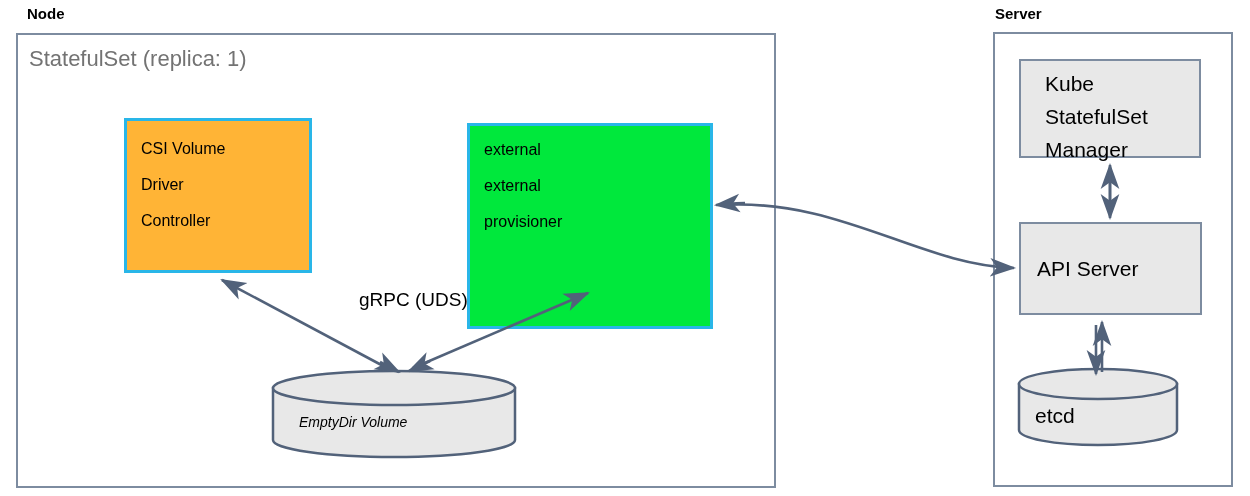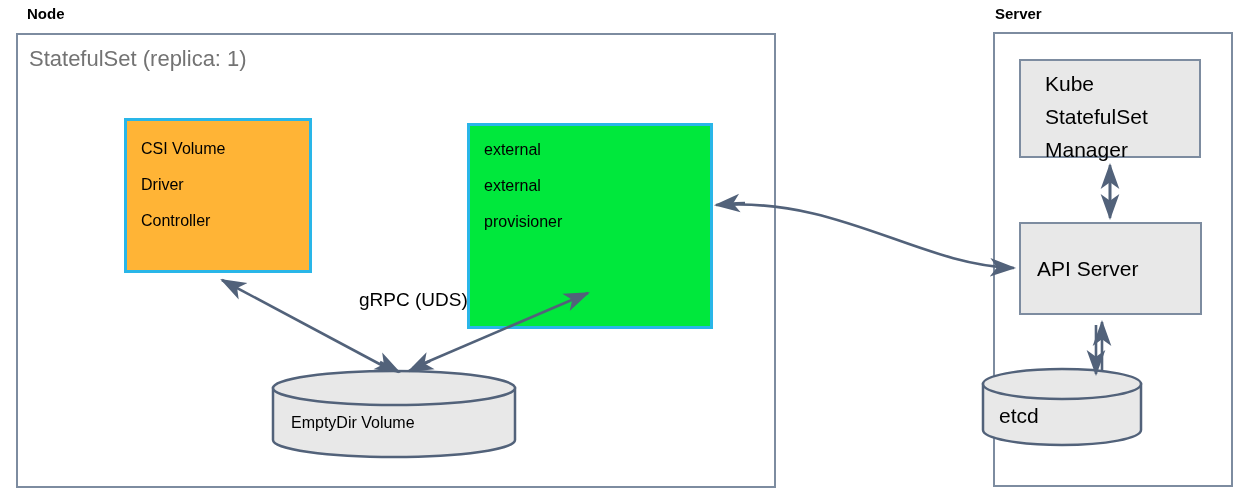--- a/index.html
+++ b/index.html
@@ -128,38 +128,38 @@
     <div class="line">external</div>
     <div class="line">external</div>
     <div class="line">provisioner</div>
   </div>
 
   <div class="cyl" style="left:271px; top:370px;">
     <svg width="246" height="88" viewBox="0 0 246 88">
       <path d="M2,18 L2,70 A121,17 0 0 0 244,70 L244,18 Z" fill="#E8E8E8" stroke="#52627A" stroke-width="2.5"></path>
       <ellipse cx="123" cy="18" rx="121" ry="17" fill="#E8E8E8" stroke="#52627A" stroke-width="2.5"></ellipse>
     </svg>
-    <div class="cyl-label" style="left:20px; top:44px; font-size:16px;">EmptyDir Volume</div>
+    <div class="cyl-label" style="left:28px; top:44px; font-size:14px;font-style:italic;">EmptyDir Volume</div>
   </div>
 
   <div class="abs edge-label" style="left:331px; top:290px;margin-left:28px;">gRPC (UDS)</div>
 
   <div class="abs container-box" style="left:993px; top:32px; width:240px; height:455px;"></div>
 
   <div class="abs grey-box pad" style="left:1019px; top:59px; width:182px; height:99px;">
     <div class="line">Kube</div>
     <div class="line">StatefulSet</div>
     <div class="line">Manager</div>
   </div>
 
   <div class="abs grey-box centerline" style="left:1019px; top:222px; width:183px; height:93px;">
     <div class="line">API Server</div>
   </div>
 
-  <div class="cyl" style="left:981px; top:368px;">
+  <div class="cyl" style="left:1017px; top:368px;">
     <svg width="162" height="80" viewBox="0 0 162 80">
       <path d="M2,16 L2,62 A79,15 0 0 0 160,62 L160,16 Z" fill="#E8E8E8" stroke="#52627A" stroke-width="2.5"></path>
       <ellipse cx="81" cy="16" rx="79" ry="15" fill="#E8E8E8" stroke="#52627A" stroke-width="2.5"></ellipse>
     </svg>
     <div class="cyl-label" style="left:18px; top:36px; font-size:21px;">etcd</div>
   </div>
 
   <svg id="connectors" viewBox="0 0 1250 496">
     <defs>
       <marker id="ah" markerWidth="11" markerHeight="11" refX="9.2" refY="4" orient="auto" markerUnits="strokeWidth">

